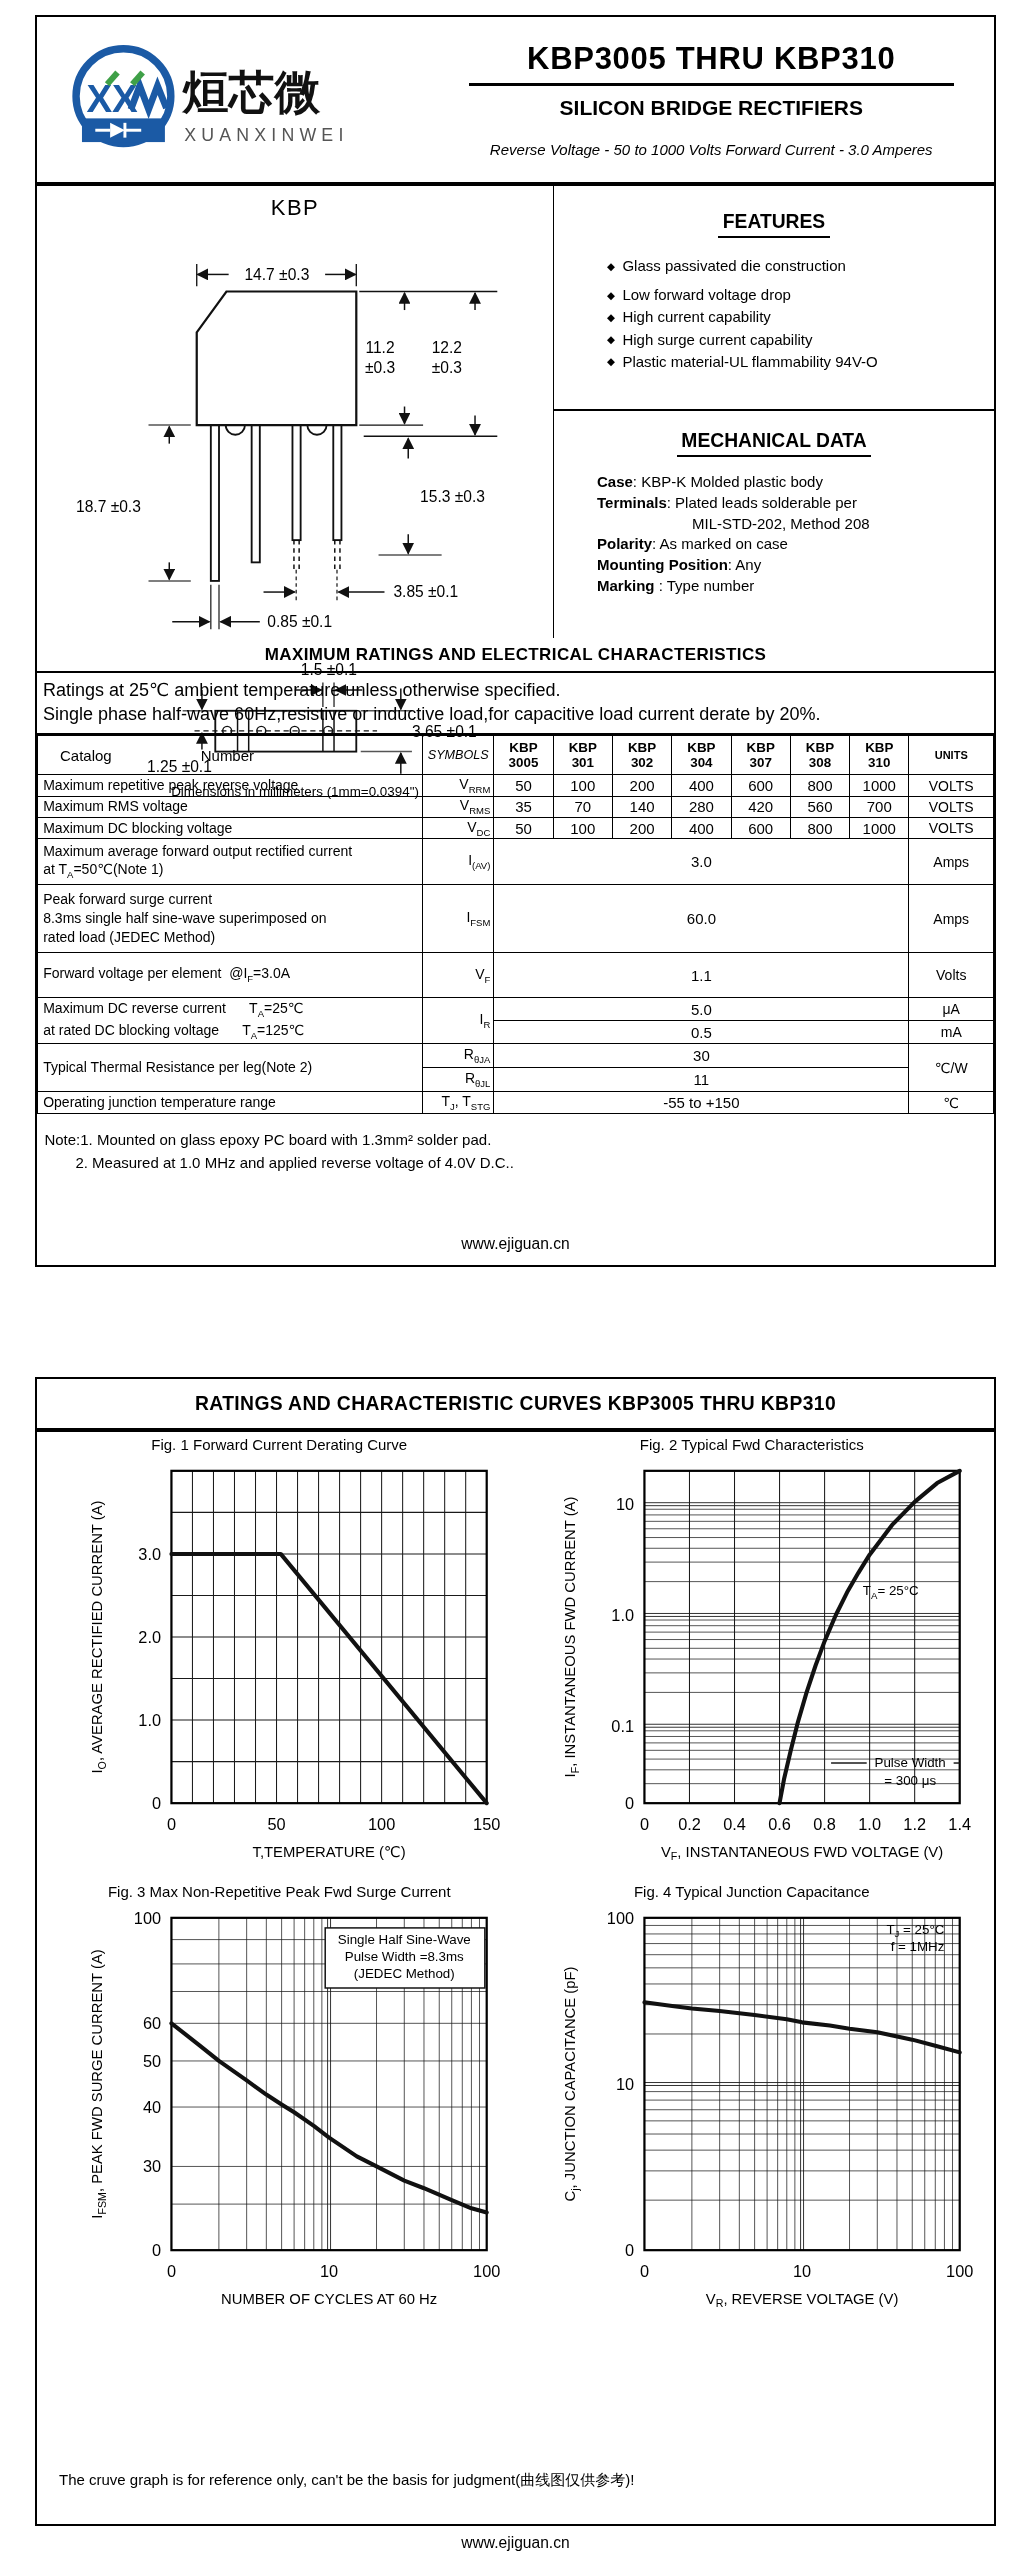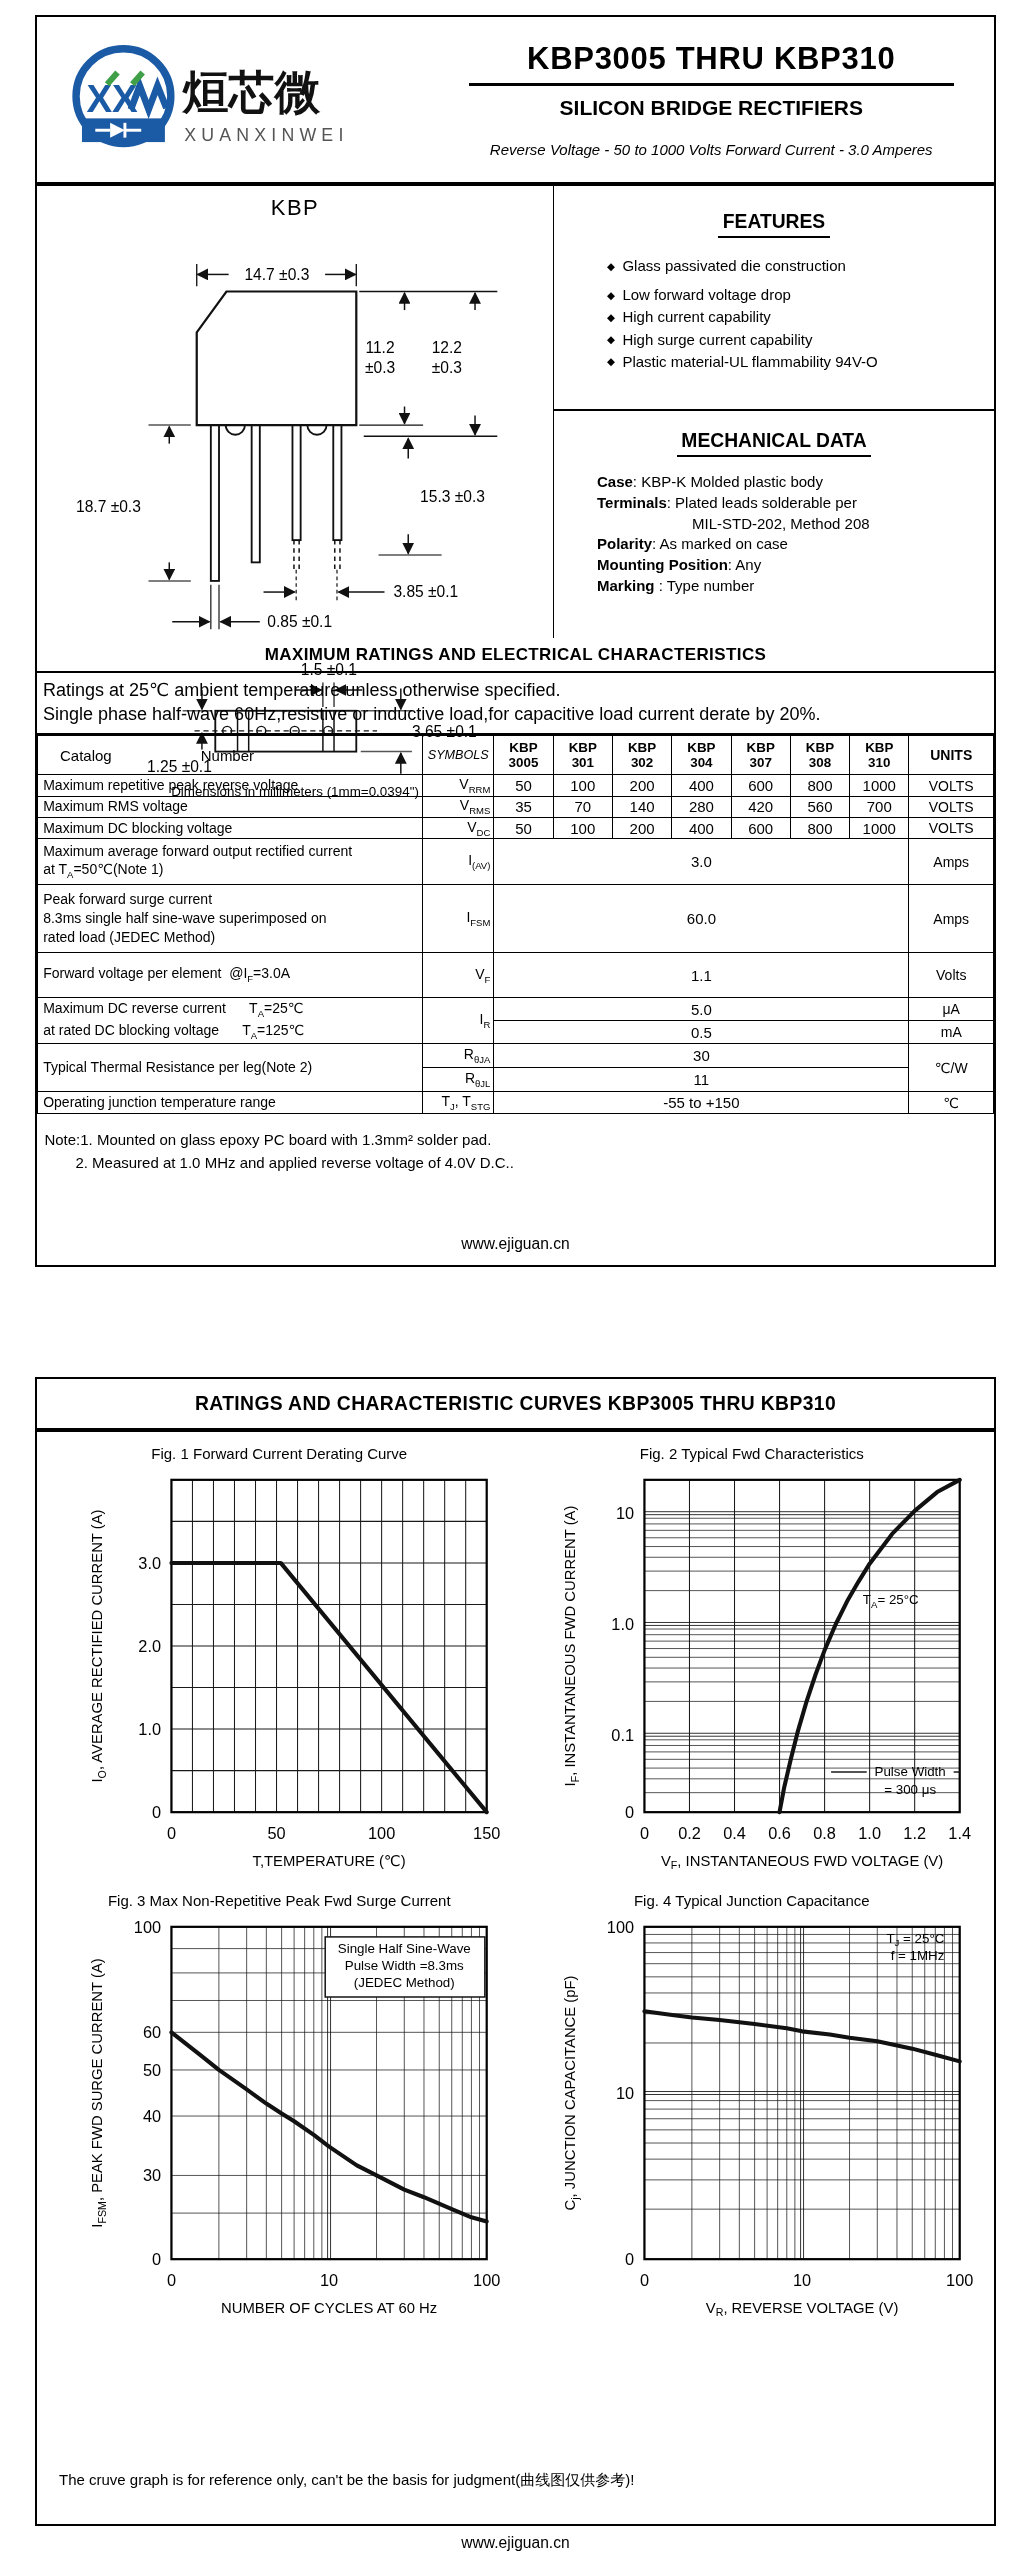--- a/index.html
+++ b/index.html
@@ -41,32 +41,32 @@
 
   
   table.ratings{border-collapse:collapse;width:100%;table-layout:fixed;flex:0 0 auto;}
   table.ratings td,table.ratings th{border:1.5px solid #000;font-weight:normal;padding:0.7px 3px;font-size:14px;box-sizing:border-box;}
   table.ratings td.lbl{text-align:left;padding-left:5.2px;line-height:1.35;}
   table.ratings td.sym{text-align:right;font-size:14px;}
   table.ratings td.val{text-align:center;font-size:15px;}
   table.ratings td.unit{text-align:center;font-size:14px;}
   table.ratings th.part{font-size:13.4px;font-weight:bold;line-height:1.15;text-align:center;}
   table.ratings th.symh{font-style:italic;font-size:12.6px;text-align:center;}
-  table.ratings th.unith{font-size:14px;font-weight:bold;text-align:center;}
+  table.ratings th.unith{font-size:11px;font-weight:bold;text-align:center;}
   table.ratings th.cath{font-size:15px;text-align:left;padding:0 22px;}
   table.ratings th.cath .nm{margin-left:89px;}
   sub{font-size:68%;}
 
   .notes{padding:15px 0 0 7.4px;font-size:15px;line-height:1.5;flex:0 0 auto;}
   .notes .n2{padding-left:31px;}
   .site{margin-top:auto;text-align:center;font-size:15.6px;padding-bottom:12px;}
 
   
   .p2hdr{height:49px;border-bottom:4.5px solid #000;display:flex;align-items:center;justify-content:center;font-size:19.3px;font-weight:bold;letter-spacing:0.4px;flex:0 0 auto;}
-  .figgrid{display:grid;grid-template-columns:1fr 1fr;row-gap:19.3px;padding:13px 6px 0 6px;flex:0 0 auto;}
+  .figgrid{display:grid;grid-template-columns:1fr 1fr;row-gap:19.3px;padding:4px 6px 0 6px;flex:0 0 auto;}
   .figcell{display:flex;flex-direction:column;align-items:center;}
   .figtitle{font-size:15px;margin-bottom:3px;}
   .chart{width:460px;height:408px;}
   .disclaimer{margin-top:auto;padding:0 0 34px 22px;font-size:15px;}
   .site2{position:absolute;top:2534px;width:100%;text-align:center;font-size:15.6px;}
 
   
   .dsvg text{font-family:"Liberation Sans","DejaVu Sans",sans-serif;}
 </style>
 </head>

